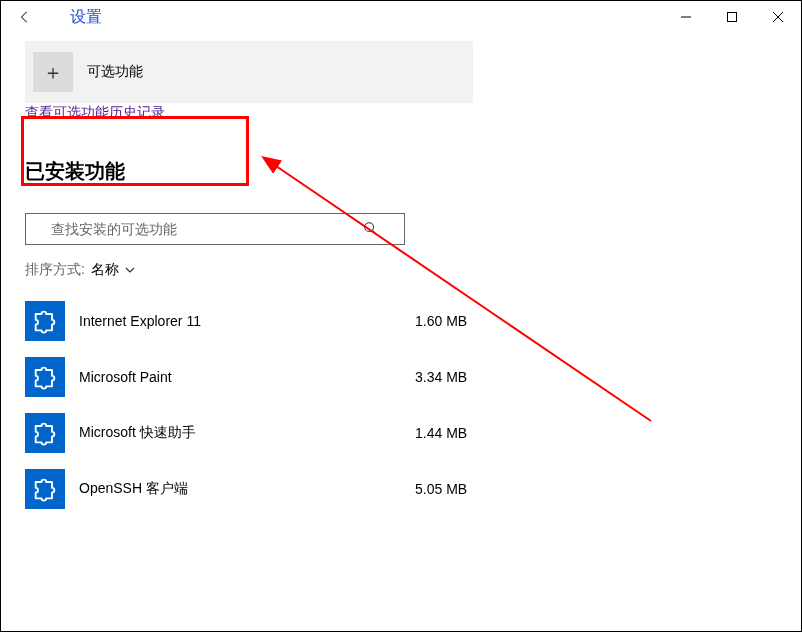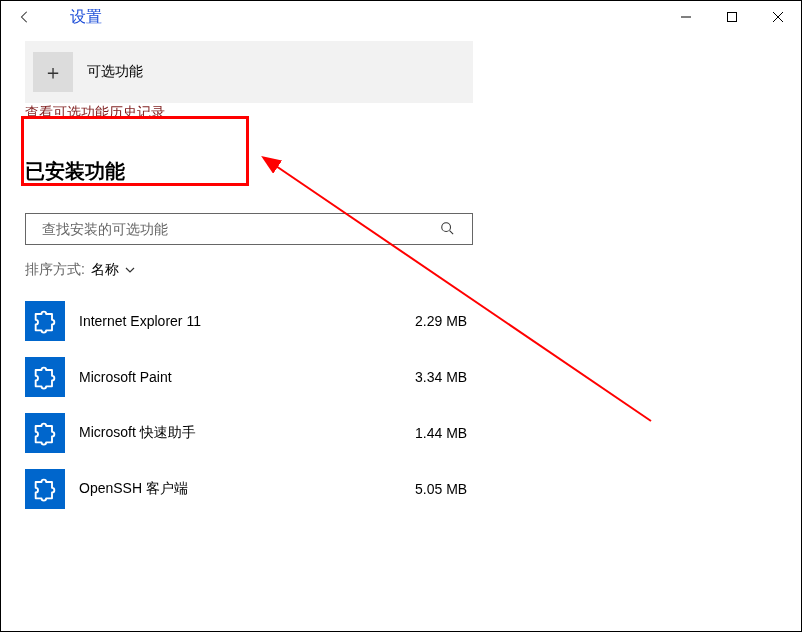--- a/index.html
+++ b/index.html
@@ -92,38 +92,38 @@
     .annotation-box {
       position: absolute;
       border: 3px solid #ff0000;
       pointer-events: none;
     }
     .annotation-arrow {
       position: absolute;
       pointer-events: none;
     }
     .history-link {
-      color: #7f1d1d;
+      color: #4c1d95;
       font-size: 14px;
       display: inline-block;
     }
     .section-title {
       font-size: 20px;
       font-weight: 600;
       margin-top: 36px;
       margin-bottom: 28px;
       color: #000;
     }
     .search-box {
-      width: 448px;
+      width: 380px;
       height: 32px;
       border: 1px solid #666;
       display: flex;
       align-items: center;
-      padding: 0 16px;
+      padding: 0 25px;
     }
     .search-input {
       flex: 1;
       border: none;
       outline: none;
       font-size: 14px;
       font-family: inherit;
       color: #000;
     }
     .search-input::placeholder { color: #666; }
@@ -233,21 +233,21 @@
   </div>
 
   <div class="feature-list" id="feature-list">
       <div class="feature-item">
         <div class="feature-icon">
           <svg width="28" height="28" viewBox="0 0 24 24">
             <path d="M4 6 h5 a2 2 0 1 1 4 0 h5 v5 a2 2 0 1 1 0 4 v5 h-5 a2 2 0 1 1 -4 0 h-5 v-5 a2 2 0 1 0 0 -4 z" fill="none" stroke="#fff" stroke-width="1.6" stroke-linejoin="round"></path>
           </svg>
         </div>
         <div class="feature-name">Internet Explorer 11</div>
-        <div class="feature-size">2.29 MB</div>
+        <div class="feature-size">1.60 MB</div>
       </div>
       <div class="feature-item">
         <div class="feature-icon">
           <svg width="28" height="28" viewBox="0 0 24 24">
             <path d="M4 6 h5 a2 2 0 1 1 4 0 h5 v5 a2 2 0 1 1 0 4 v5 h-5 a2 2 0 1 1 -4 0 h-5 v-5 a2 2 0 1 0 0 -4 z" fill="none" stroke="#fff" stroke-width="1.6" stroke-linejoin="round"></path>
           </svg>
         </div>
         <div class="feature-name">Microsoft Paint</div>
         <div class="feature-size">3.34 MB</div>
       </div>

